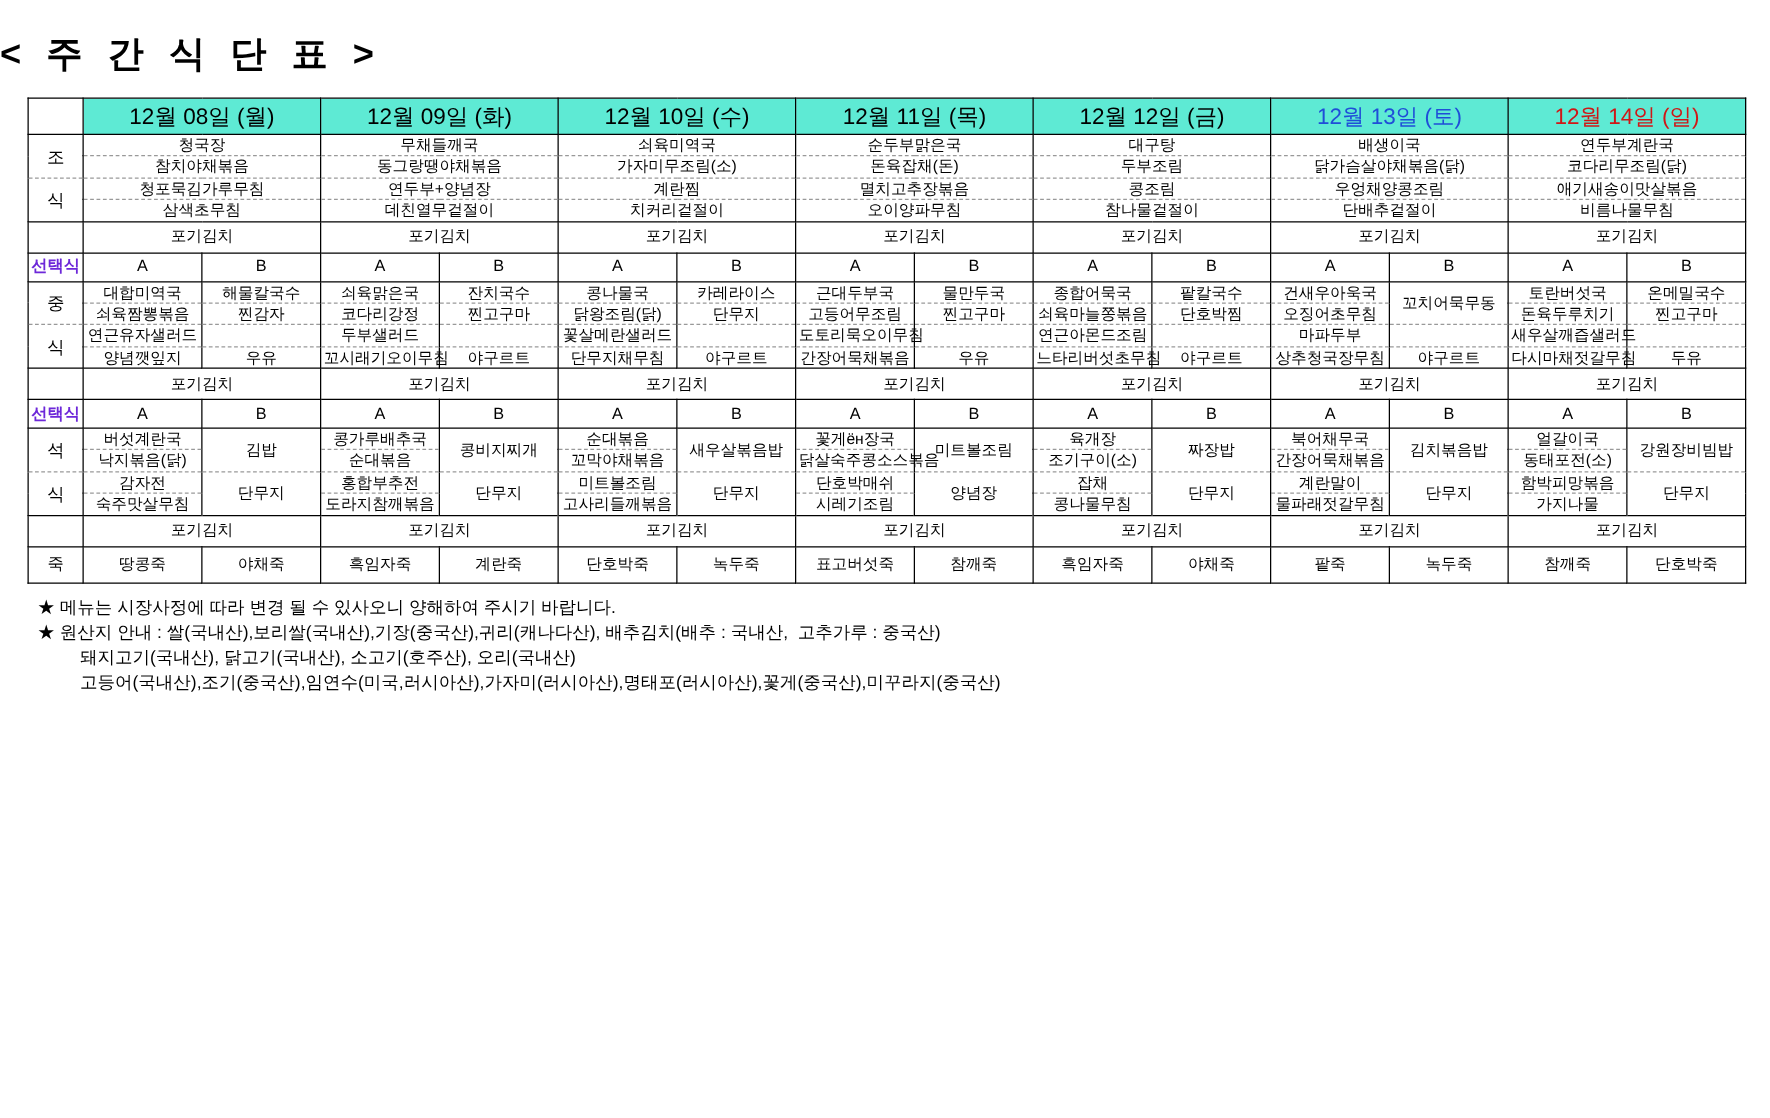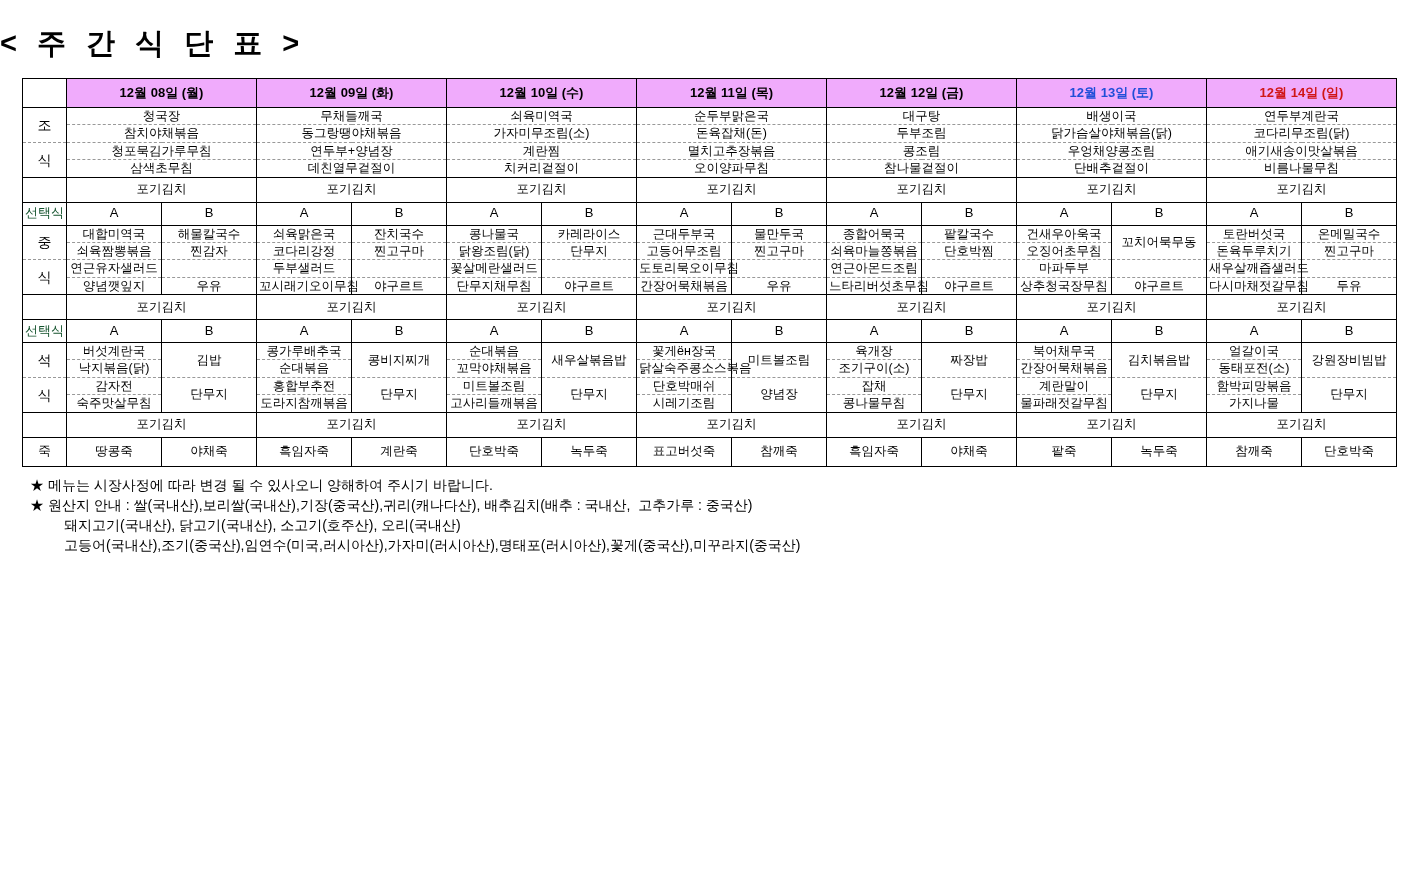--- a/index.html
+++ b/index.html
@@ -42,39 +42,39 @@
   table.menu td, table.menu th {
     border: 1px solid #000000;
     text-align: center;
     vertical-align: middle;
     padding: 1px 2px;
     line-height: 1.15;
     word-break: keep-all;
   }
   .col-label { width: 44px; }
   thead th.dayhead {
-    background: #f0abfc;
-    font-weight: bold;
+    background: #5eead4;
+    font-weight: normal;
     height: 26px;
-    font-size: 13px;
+    font-size: 18px;
   }
   thead th.corner {
     background: #ffffff;
     border: 1px solid #000000;
   }
   .sat { color: #1f4ed8; }
   .sun { color: #d01616; }
   .rowlabel {
     font-size: 14px;
     font-weight: normal;
   }
   .sel-label {
-    color: #14532d;
+    color: #6d28d9;
     font-size: 12px;
-    font-weight: normal;
+    font-weight: bold;
     margin-left: 48px;
   }
   .dashed-b { border-bottom: 1px dashed #999999 !important; }
   .dashed-t { border-top: 1px dashed #999999 !important; }
   .dashed-tb {
     border-top: 1px dashed #999999 !important;
     border-bottom: 1px dashed #999999 !important;
   }
   .halfcell { width: 95px; }
   .ab-row td { height: 20px; font-size: 13px; }

